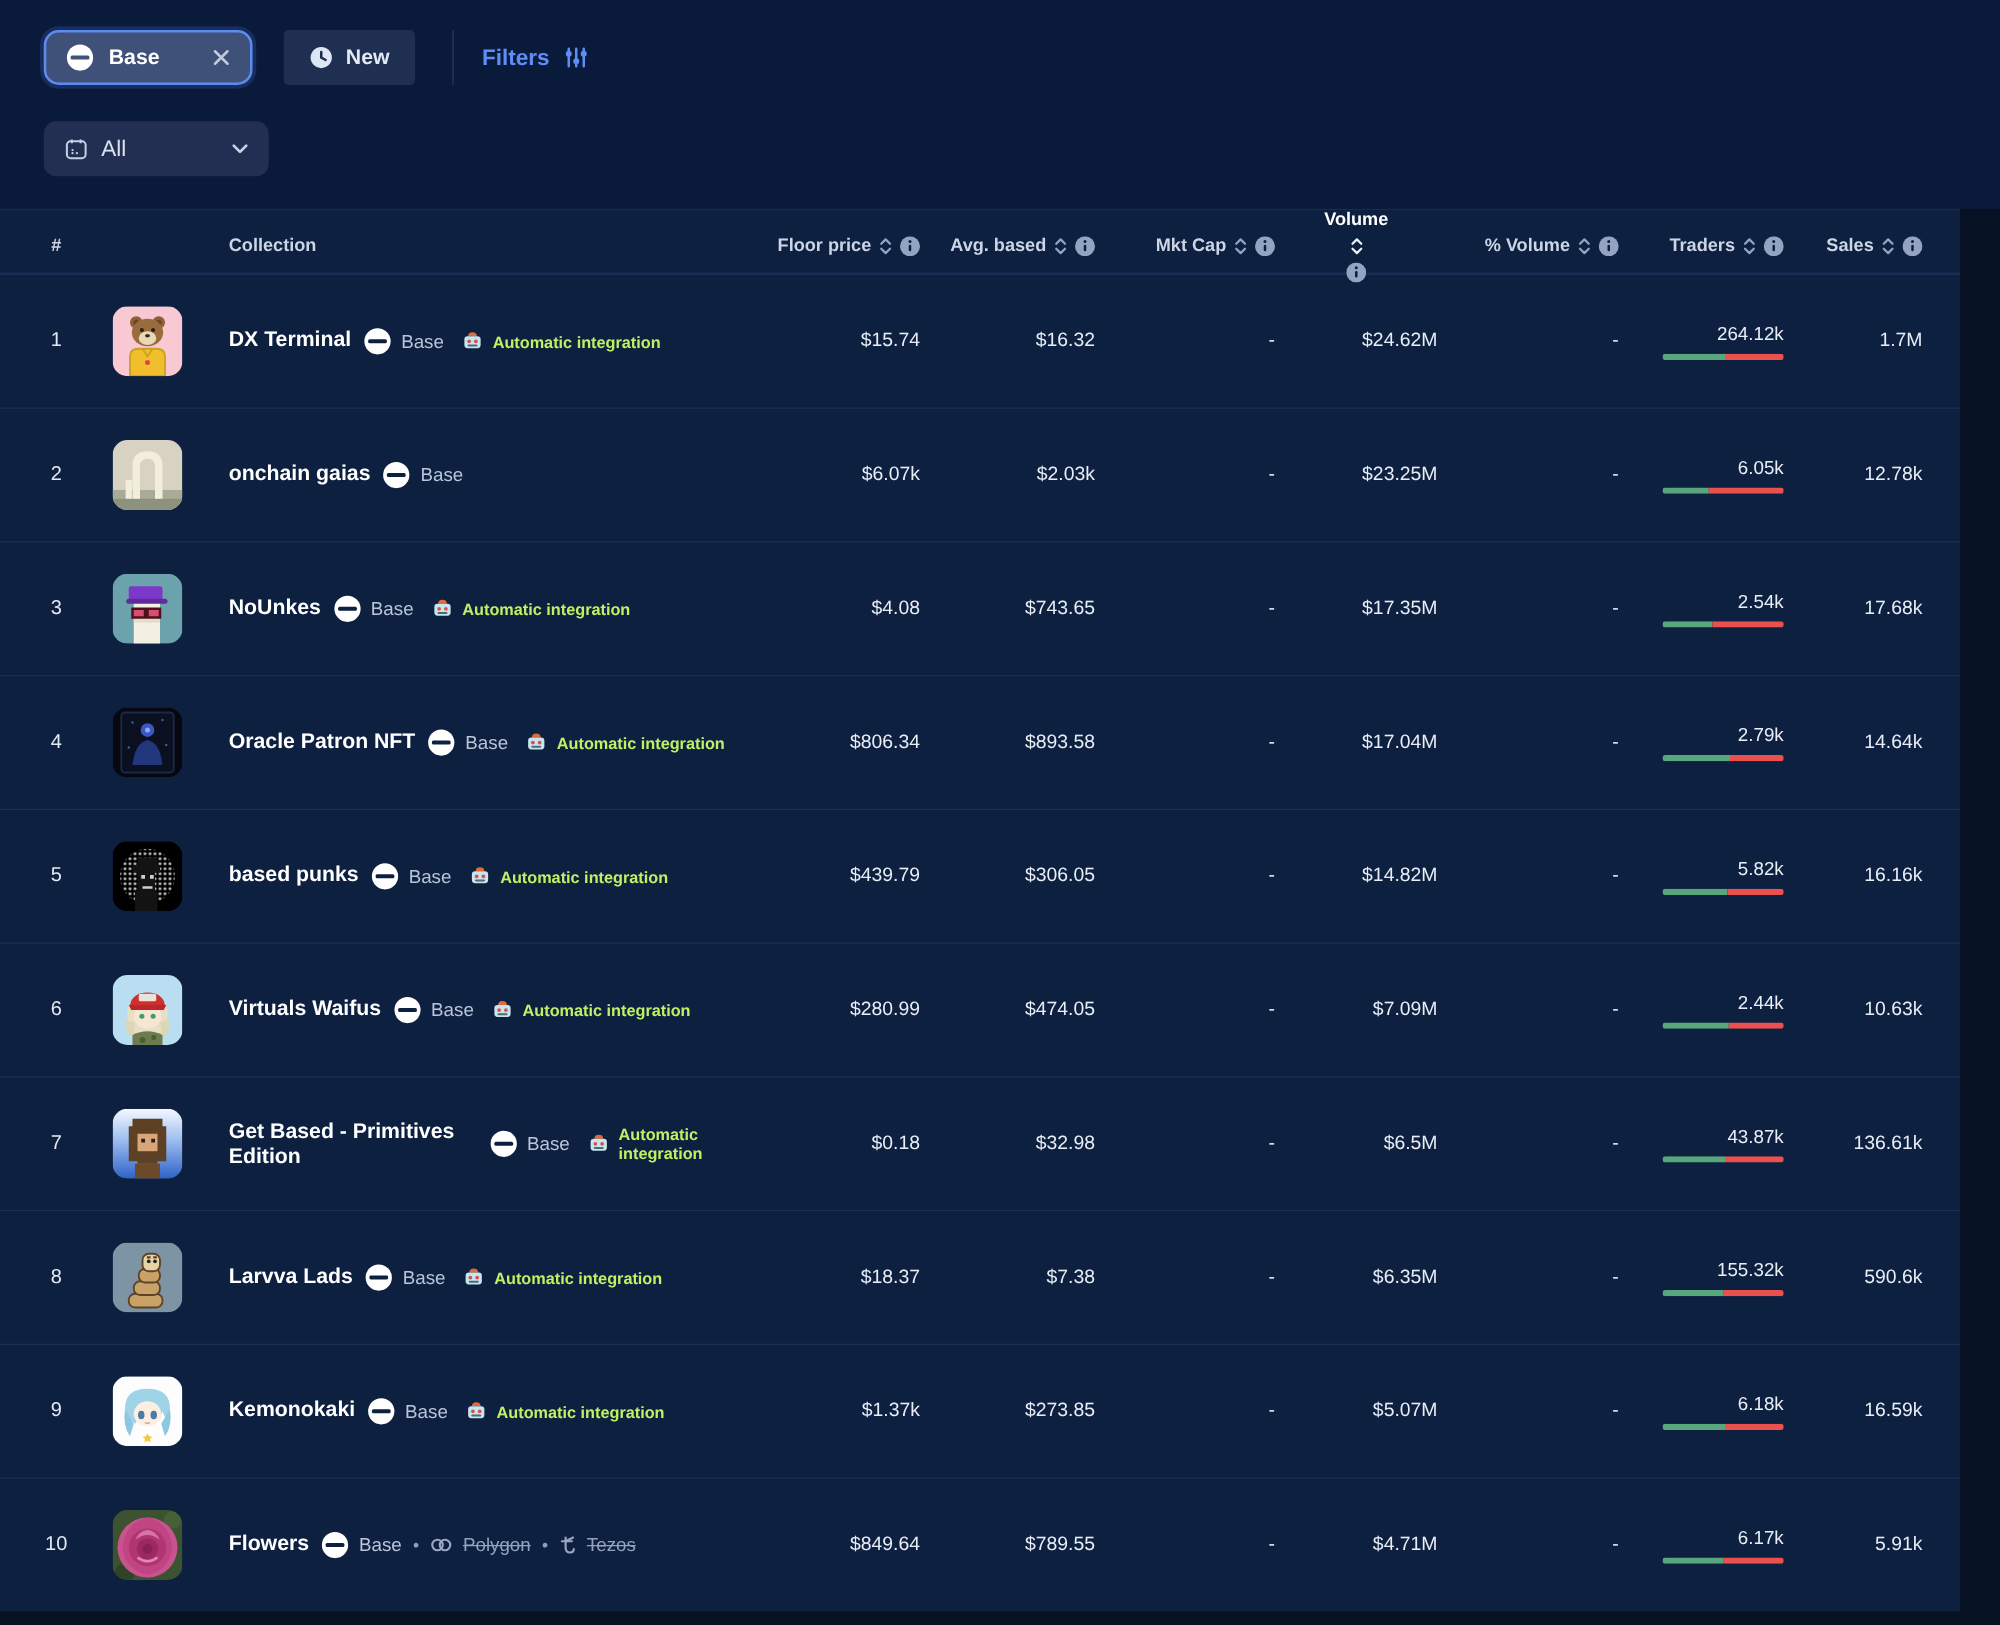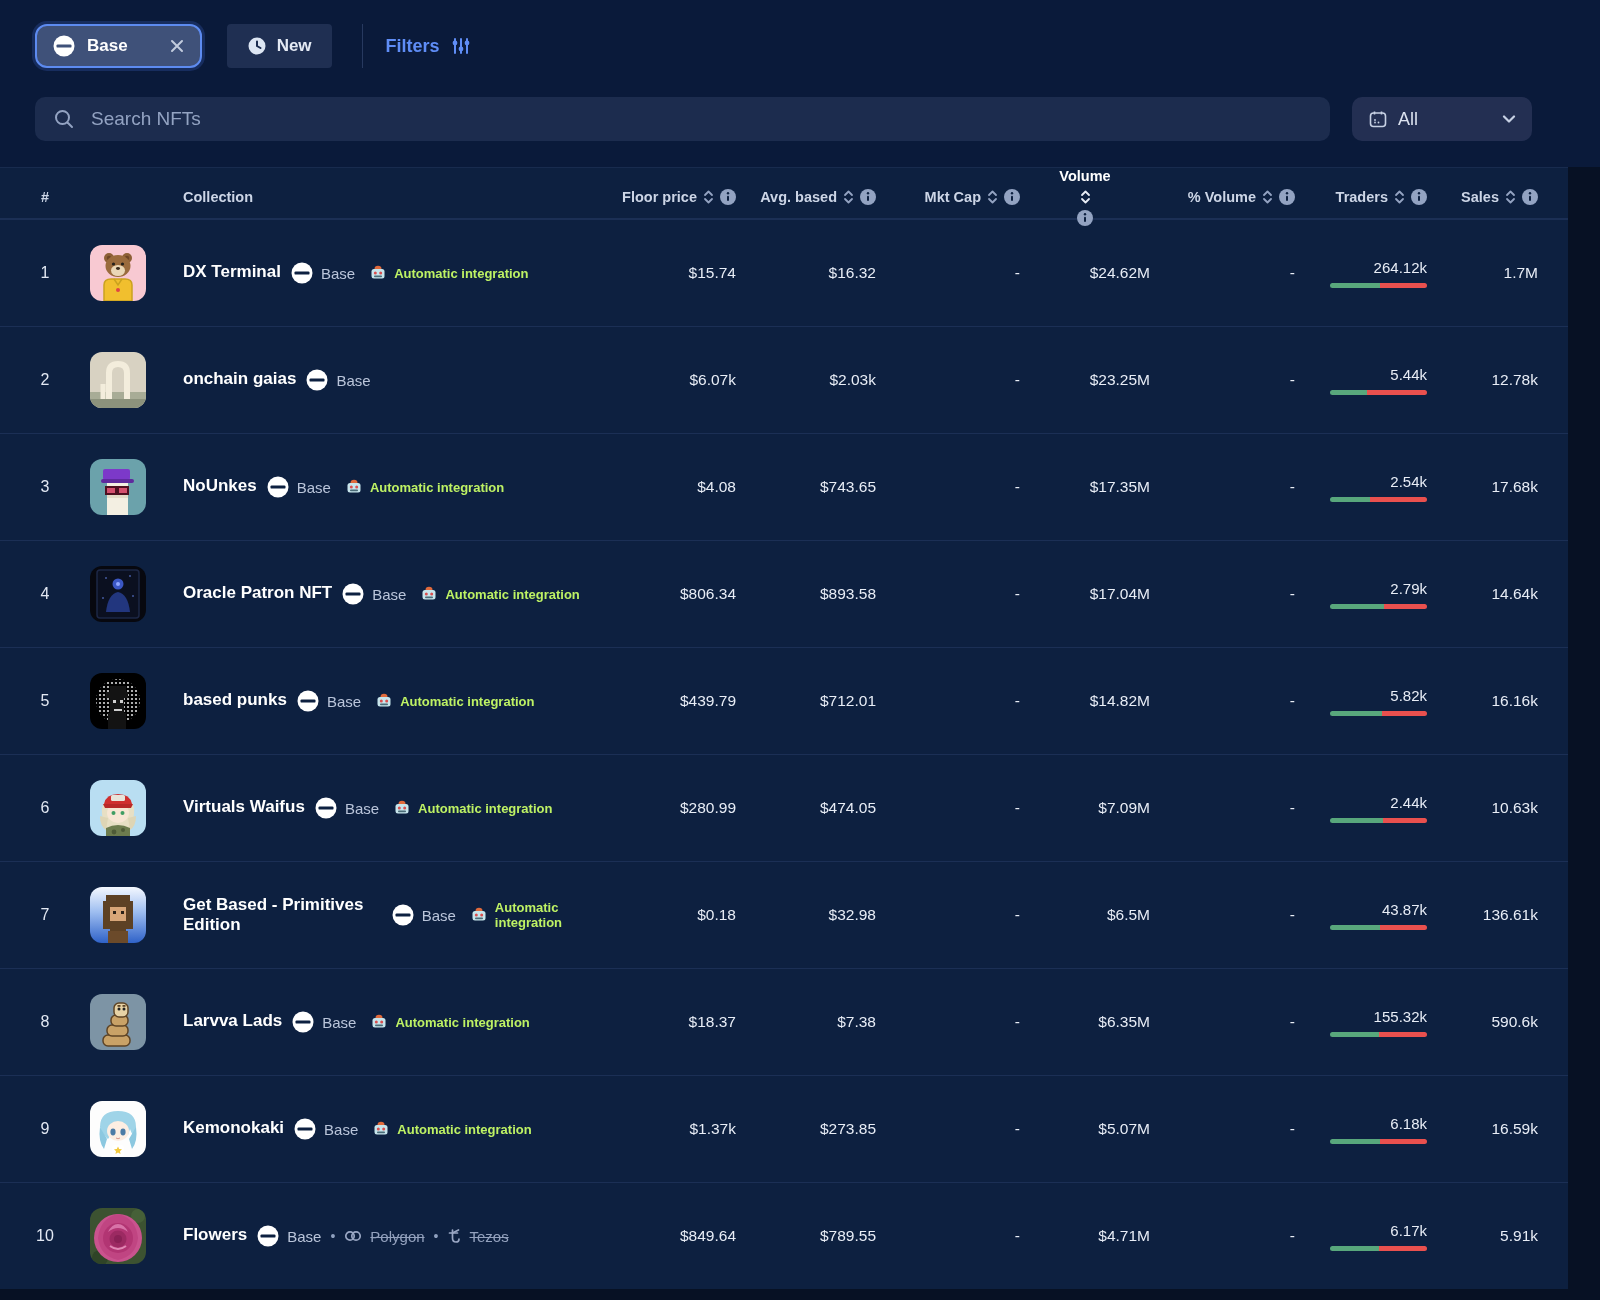--- a/index.html
+++ b/index.html
@@ -104,29 +104,20 @@
               </g>
               <circle cx="4" cy="6" r="2.4" fill="#5f8df6"></circle>
               <circle cx="10" cy="12" r="2.4" fill="#5f8df6"></circle>
               <circle cx="16" cy="6" r="2.4" fill="#5f8df6"></circle>
             </svg>
         </span>
       </button>
     </div>
 
     <div class="searchrow">
-      <div class="searchbar">
-        <span class="inlineicon">
-          <svg width="22" height="22" viewBox="0 0 22 22" fill="none" stroke="#93a3c2" stroke-width="2">
-              <circle cx="9.5" cy="9.5" r="6.5"></circle>
-              <path d="M14.5 14.5 L19 19" stroke-linecap="round"></path>
-            </svg>
-        </span>
-        <input type="text" placeholder="Search NFTs" style="">
-      </div>
       <button class="range-btn">
         <span class="inlineicon">
           <svg width="20" height="20" viewBox="0 0 20 20" fill="none" stroke="#c7d1e4" stroke-width="1.6">
               <rect x="2.5" y="4" width="15" height="13.5" rx="3"></rect>
               <path d="M6.5 2.5 v3 M13.5 2.5 v3"></path>
               <circle cx="7" cy="11" r="0.9" fill="#c7d1e4" stroke="none"></circle>
               <circle cx="10.5" cy="13.5" r="0.9" fill="#c7d1e4" stroke="none"></circle>
               <circle cx="7" cy="13.5" r="0.9" fill="#c7d1e4" stroke="none"></circle>
             </svg>
         </span>
@@ -344,21 +335,21 @@
             <span>Base</span>
           </div>
         </div>
       </div>
       <div class="num">$6.07k</div>
       <div class="num">$2.03k</div>
       <div class="num">-</div>
       <div class="num">$23.25M</div>
       <div class="num">-</div>
       <div class="c-traders">
-        <span class="tr-val">5.44k</span>
+        <span class="tr-val">6.05k</span>
         <span class="tr-bar">
             <span class="tr-green" style="width: 38%;"></span>
             <span class="tr-red"></span>
           </span>
       </div>
       <div class="num c-sales">12.78k</div>
     </div>
 
     <div class="grid trow">
       <div class="c-rank">3</div>
@@ -515,21 +506,21 @@
                     <circle cx="11.7" cy="9" r="1.5" fill="#d94f4f"></circle>
                     <rect x="5" y="11.6" width="8" height="1.6" rx="0.8" fill="#4a6b77"></rect>
                   </svg>
                 </span>
               <span>Automatic integration</span>
             </span>
           </div>
         </div>
       </div>
       <div class="num">$439.79</div>
-      <div class="num">$712.01</div>
+      <div class="num">$306.05</div>
       <div class="num">-</div>
       <div class="num">$14.82M</div>
       <div class="num">-</div>
       <div class="c-traders">
         <span class="tr-val">5.82k</span>
         <span class="tr-bar">
             <span class="tr-green" style="width: 54%;"></span>
             <span class="tr-red"></span>
           </span>
       </div>

